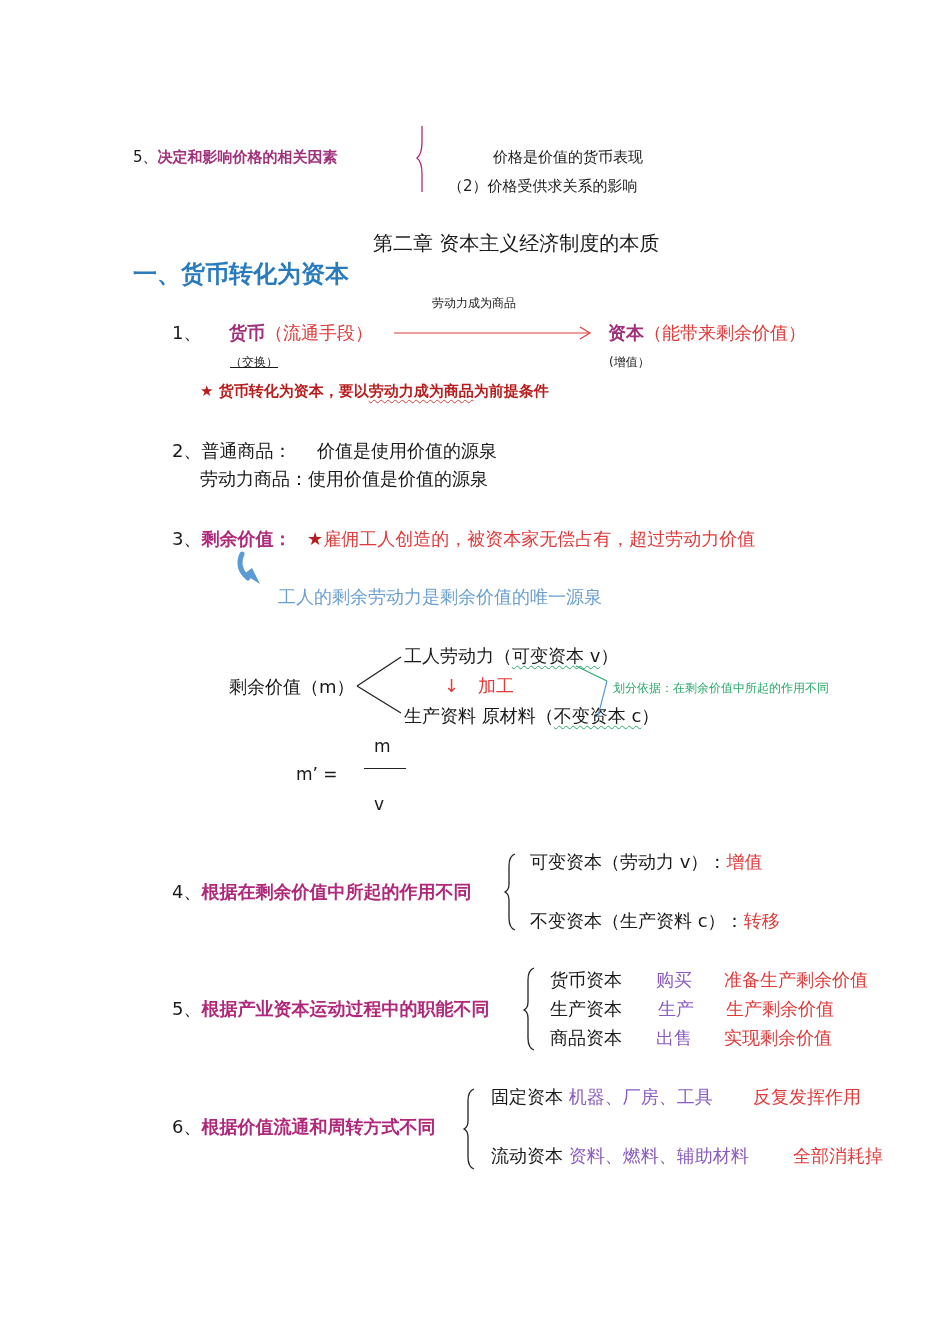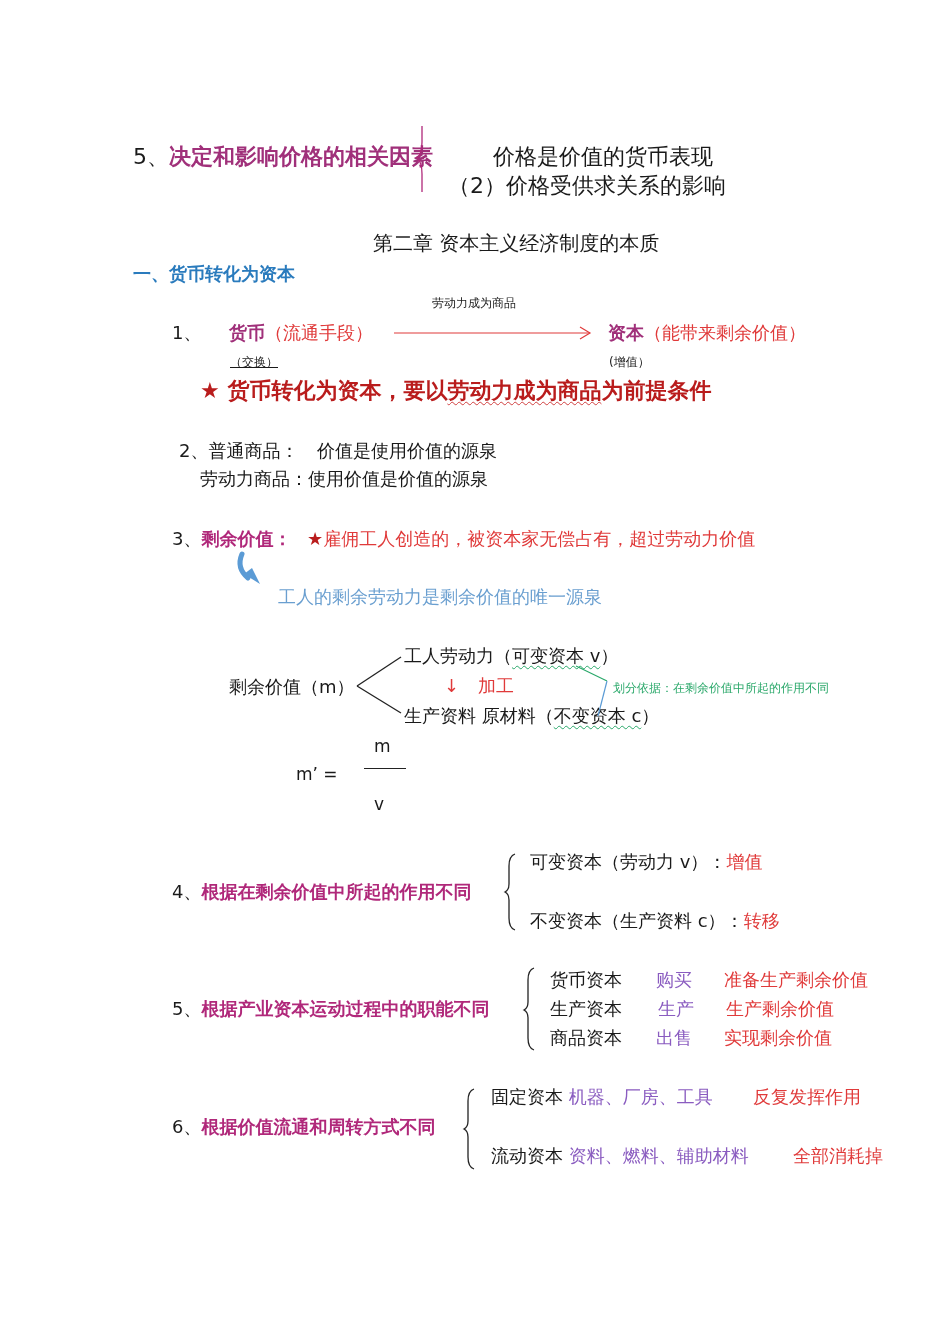--- a/index.html
+++ b/index.html
@@ -3,21 +3,21 @@
   <meta charset="utf-8">
   <style>
     html, body { margin: 0; padding: 0; background: #ffffff; }
     body {
       width: 950px; height: 1344px; position: relative; overflow: hidden;
       font-family: "DejaVu Sans", "Liberation Sans", sans-serif;
       color: #1a1a1a;
     }
     .abs { position: absolute; white-space: nowrap; }
     .t18 { font-size: 18px; line-height: 22px; }
-    .t17 { font-size: 22px; line-height: 22px; }
+    .t17 { font-size: 15px; line-height: 22px; }
     .t12 { font-size: 12px; line-height: 16px; }
     .bold { font-weight: bold; }
     .purple { color: #a0307a; }
     .magenta { color: #b0287a; }
     .red { color: #e03a3a; }
     .darkred { color: #b91c1c; }
     .blue { color: #2a7bbd; }
     .lightblue { color: #6a9fd0; }
     .violet { color: #8a5cc0; }
     .green { color: #2aa86a; }
@@ -32,42 +32,42 @@
   <span>5、</span><span class="purple bold">决定和影响价格的相关因素</span>
 </div>
 <svg style="left:412px; top:124px;" width="20" height="70">
   <path d="M10 2 Q10 10 10 18 Q10 30 5 34 Q10 38 10 50 Q10 60 10 68" stroke="#b0287a" stroke-width="1.3" fill="none"></path>
 </svg>
 <div class="abs t17" style="left:493px; top:146px;">价格是价值的货币表现</div>
 <div class="abs t17" style="left:448px; top:175px;">（2）价格受供求关系的影响</div>
 
 <div class="abs" style="left:373px; top:230px; font-family:'DejaVu Serif','Liberation Serif',serif; font-size:20px; line-height:26px;">第二章  资本主义经济制度的本质</div>
 
-<div class="abs blue bold" style="left:133px; top:262px; font-size:18px; line-height:24px;">一、货币转化为资本</div>
+<div class="abs blue bold" style="left:133px; top:262px; font-size:24px; line-height:24px;">一、货币转化为资本</div>
 
 <div class="abs t12" style="left:432px; top:295px;">劳动力成为商品</div>
 <div class="abs t18" style="left:172px; top:322px;">1、</div>
 <div class="abs t18" style="left:229px; top:322px;">
   <span class="purple bold">货币</span><span class="red">（流通手段）</span>
 </div>
 <svg style="left:394px; top:325px;" width="200" height="16">
   <line x1="0" y1="8" x2="196" y2="8" stroke="#e03a3a" stroke-width="1.2"></line>
   <polyline points="186,2 196,8 186,14" stroke="#e03a3a" stroke-width="1.2" fill="none"></polyline>
 </svg>
 <div class="abs t18" style="left:608px; top:322px;">
   <span class="purple bold">资本</span><span class="red">（能带来剩余价值）</span>
 </div>
 <div class="abs t12" style="left:230px; top:354px;text-decoration:underline;">（交换）</div>
 <div class="abs t12" style="left:609px; top:354px;">(增值）</div>
 <div class="abs t17 darkred bold" style="left:200px; top:380px;">
   <span>★</span>
   <span>货币转化为资本，要以</span><span class="wavy-red">劳动力成为商品</span><span>为前提条件</span>
 </div>
 
-<div class="abs t18" style="left:179px; top:440px;">
+<div class="abs t18" style="left:172px; top:440px;">
   <span>2、</span><span>普通商品：</span>
 </div>
 <div class="abs t18" style="left:317px; top:440px;">价值是使用价值的源泉</div>
 <div class="abs t18" style="left:200px; top:468px;">
   <span>劳动力商品：</span><span>使用价值是价值的源泉</span>
 </div>
 
 <div class="abs t18" style="left:172px; top:528px;">
   <span>3、</span><span class="magenta bold">剩余价值：</span>
 </div>

